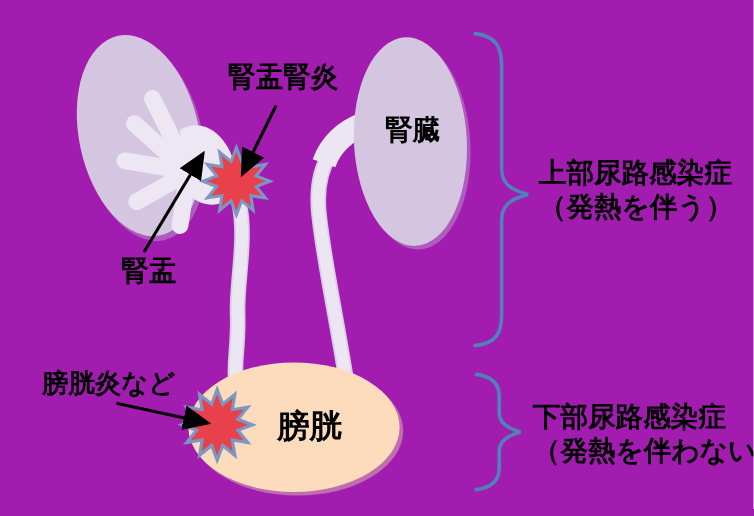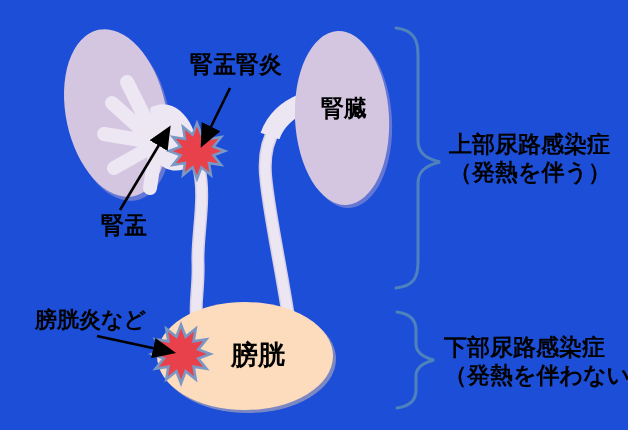--- a/index.html
+++ b/index.html
@@ -1,19 +1,19 @@
 <!DOCTYPE html>
 <html><head>
 <meta charset="utf-8">
 <style>
   html,body{margin:0;padding:0;background:#fff;}
   .stage{
     position:relative;
     width:628px;height:430px;
-    background:#1d4ed8;
+    background:#a21caf;
     font-family:"DejaVu Sans","Liberation Sans",sans-serif;
     overflow:hidden;
   }
   svg{display:block;}
   text{
     font-family:"DejaVu Sans","Liberation Sans",sans-serif;
     fill:#000;
   }
   .label-jp{font-weight:bold;font-size:23px;}
   .label-bladder{font-weight:bold;font-size:27px;}

